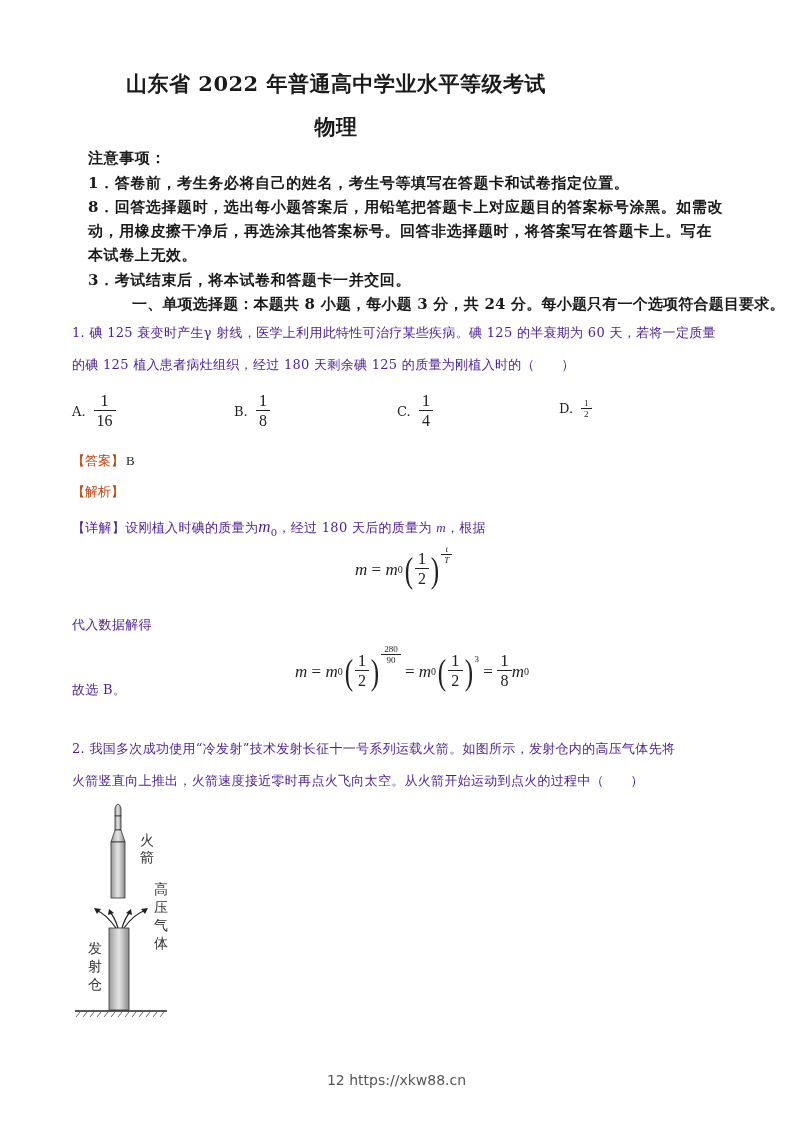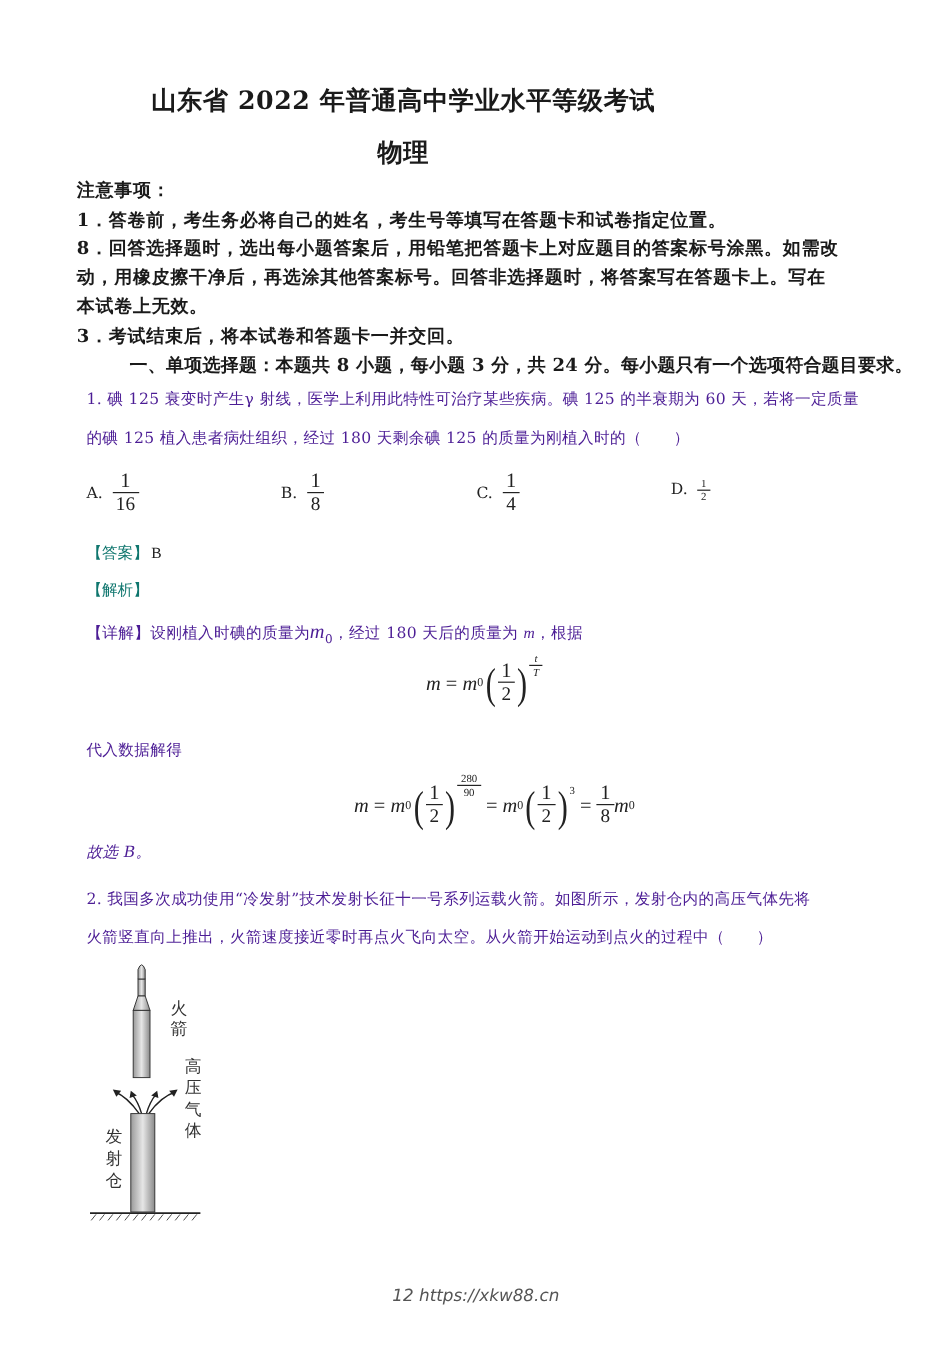--- a/index.html
+++ b/index.html
@@ -1,34 +1,34 @@
 <!DOCTYPE html>
 <html><head>
   <meta charset="utf-8">
   <style>
     html, body { margin: 0; padding: 0; background: #ffffff; }
     body { width: 793px; height: 1122px; position: relative; overflow: hidden; color: #1a1a1a; font-family: "DejaVu Serif", "Liberation Serif", serif; }
     .abs { position: absolute; }
     .title { left: 0; width: 672px; text-align: center; font-weight: bold; font-size: 21px; letter-spacing: 0.5px; }
-    .notice { left: 64px; font-weight: bold; font-size: 15px; line-height: 20px; white-space: nowrap; letter-spacing: 0.6px; }
+    .notice { left: 88px; font-weight: bold; font-size: 15px; line-height: 20px; white-space: nowrap; letter-spacing: 0.6px; }
     .q-text { left: 72px; font-size: 13px; white-space: nowrap; color: #4c1d95; letter-spacing: 0.3px; }
     .opt { font-size: 13px; display: flex; align-items: center; color: #222; }
     .frac { display: inline-flex; flex-direction: column; align-items: center; margin-left: 8px; font-family: "Liberation Serif", serif; }
     .frac .num { font-size: 17px; line-height: 18px; padding: 0 3px; }
     .frac .bar { width: 100%; height: 1px; background: #222; }
     .frac .den { font-size: 16px; line-height: 20px; padding: 0 3px; }
     .frac.small .num, .frac.small .den { font-size: 9px; line-height: 10px; }
-    .tag { color: #0f766e; font-size: 13px; }
+    .tag { color: #c2410c; font-size: 13px; }
     .ans { color: #222; font-size: 13px; margin-left: 2px; font-family: "Liberation Serif", serif; }
     .math { font-family: "Liberation Serif", serif; font-size: 17px; display: flex; align-items: center; color: #222; }
     .math i { font-style: italic; }
     .sub { font-size: 10px; vertical-align: -4px; }
     .paren { font-size: 36px; line-height: 36px; transform: scaleX(0.7); display: inline-block; font-weight: lighter; }
     .sup { font-size: 9px; align-self: flex-start; }
-    .footer { left: 0; width: 793px; text-align: center; top: 1072px; font-family: "DejaVu Sans", sans-serif; font-size: 14px; color: #555; font-style: italic; }
+    .footer { left: 0; width: 793px; text-align: center; top: 1072px; font-family: "DejaVu Sans", sans-serif; font-size: 14px; color: #555; }
   </style>
 </head>
 <body>
 
 <div class="abs title" style="top:70px;">山东省 2022 年普通高中学业水平等级考试</div>
 <div class="abs title" style="top:113px;">物理</div>
 
 <div class="abs notice" style="top:148px;">注意事项：</div>
 <div class="abs notice" style="top:173px;">1．答卷前，考生务必将自己的姓名，考生号等填写在答题卡和试卷指定位置。</div>
 <div class="abs notice" style="top:197px;">8．回答选择题时，选出每小题答案后，用铅笔把答题卡上对应题目的答案标号涂黑。如需改</div>
@@ -136,21 +136,21 @@
   <span style="white-space:pre;"> = </span>
   <span class="frac" style="margin-left:0;">
     <span class="num">1</span>
     <span class="bar"></span>
     <span class="den">8</span>
   </span>
   <i>m</i>
     <span class="sub">0</span>
 </div>
 
-<div class="abs q-text" style="top:701px;font-style:italic;">故选 B。</div>
+<div class="abs q-text" style="top:681px;">故选 B。</div>
 
 <div class="abs q-text" style="top:740px;">2. 我国多次成功使用“冷发射”技术发射长征十一号系列运载火箭。如图所示，发射仓内的高压气体先将</div>
 <div class="abs q-text" style="top:772px;">火箭竖直向上推出，火箭速度接近零时再点火飞向太空。从火箭开始运动到点火的过程中（　　）</div>
 
 <div class="abs" style="left:70px; top:800px; width:130px; height:222px;">
   <svg width="130" height="222" viewBox="0 0 130 222">
     <defs>
       <linearGradient id="cyl" x1="0" x2="1" y1="0" y2="0">
         <stop offset="0" stop-color="#9a9a9a"></stop>
         <stop offset="0.5" stop-color="#e6e6e6"></stop>
@@ -188,18 +188,18 @@
         <line x1="45" y1="212" x2="41" y2="217"></line>
       <line x1="52" y1="212" x2="48" y2="217"></line>
         <line x1="59" y1="212" x2="55" y2="217"></line>
       <line x1="66" y1="212" x2="62" y2="217"></line>
         <line x1="73" y1="212" x2="69" y2="217"></line>
       <line x1="80" y1="212" x2="76" y2="217"></line>
         <line x1="87" y1="212" x2="83" y2="217"></line>
       <line x1="94" y1="212" x2="90" y2="217"></line>
     </g>
   </svg>
-  <div class="abs" style="left:70px; top:32px; width:16px; font-family:Liberation Sans, sans-serif; font-size:14px; line-height:17px; color:#333;text-align:right;">火箭</div>
+  <div class="abs" style="left:70px; top:32px; width:16px; font-family:Liberation Serif, serif; font-size:14px; line-height:17px; color:#333;">火箭</div>
   <div class="abs" style="left:84px; top:80px; width:16px; font-family:'DejaVu Sans',sans-serif; font-size:14px; line-height:18px; color:#333;">高压气体</div>
   <div class="abs" style="left:18px; top:140px; width:16px; font-family:Liberation Serif, serif; font-size:14px; line-height:18px; color:#333;">发射仓</div>
 </div>
 
 <div class="abs footer">12 https://xkw88.cn</div>
 
 </body></html>

